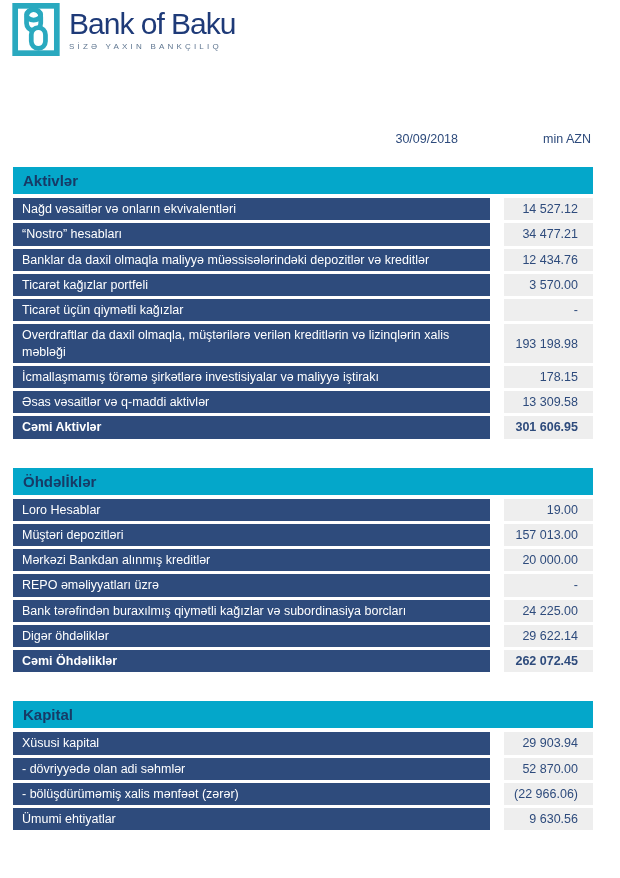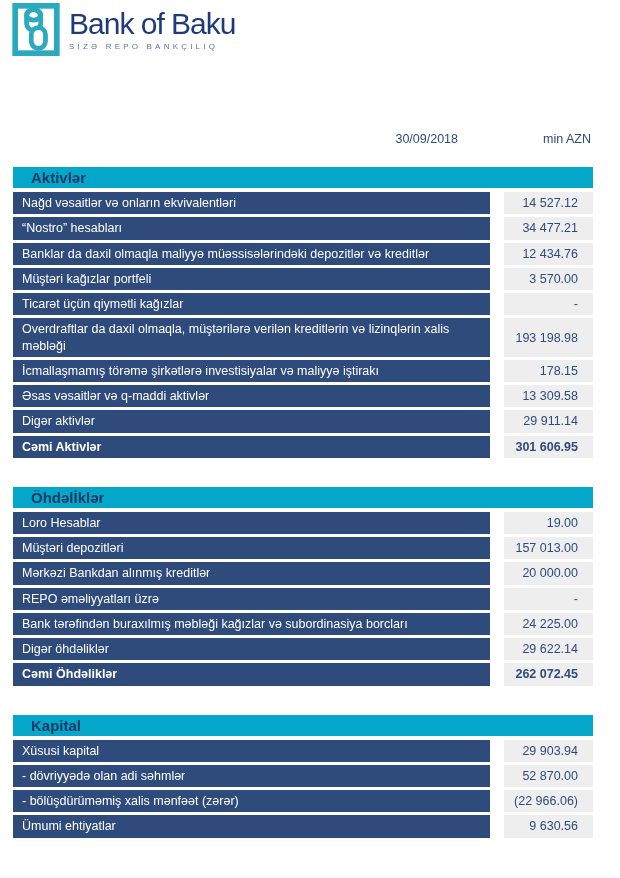--- a/index.html
+++ b/index.html
@@ -30,22 +30,22 @@
     text-align:center; font-size:21px; font-weight:bold; color:#27417c;
   }
   .meta { position:absolute; top:132px; left:13px; width:580px; height:16px; font-size:12.5px; color:#2e4b7c; }
   .meta-date { position:absolute; left:0; top:0; width:445px; text-align:right; }
   .meta-unit { position:absolute; right:2px; top:0; }
 
   
   .content { position:absolute; top:167px; left:13px; width:580px; }
   .section + .section { margin-top:29px; }
   .section-header {
-    background:#04a7ca; height:21px; margin-bottom:4px;
-    display:flex; align-items:center; padding-left:18px;
+    background:#04a7ca; height:27px; margin-bottom:4px;
+    display:flex; align-items:center; padding-left:10px;
   }
   .section-title { font-size:15px; font-weight:bold; color:#173a66; }
 
   .row { display:flex; align-items:stretch; margin-bottom:3px; }
   .row-label {
     width:484px; margin-right:14px; background:#2e4b7c; color:#ffffff;
     font-size:12.5px; line-height:1.3;
     padding:3px 8px 3px 9px; display:flex; align-items:center; min-height:22px;
   }
   .row-value {
@@ -64,21 +64,21 @@
     <span class="brand-icon">
       <svg width="48" height="53" viewBox="0 0 50 56" xmlns="http://www.w3.org/2000/svg">
         <rect x="3" y="3" width="44" height="50" fill="#ffffff" stroke="#2aa9bf" stroke-width="6"></rect>
         <rect x="15" y="7" width="15" height="22" rx="7.5" fill="#ffffff" stroke="#2aa9bf" stroke-width="5"></rect>
         <rect x="20" y="26" width="15" height="22" rx="7.5" fill="#ffffff" stroke="#2aa9bf" stroke-width="5"></rect>
         <rect x="15" y="7" width="15" height="11" rx="7.5" fill="none" stroke="#2aa9bf" stroke-width="5"></rect>
       </svg>
     </span>
     <span class="brand-textblock">
       <div class="brand-name">Bank of Baku</div>
-      <div class="brand-tagline">SİZƏ REPO BANKÇILIQ</div>
+      <div class="brand-tagline">SİZƏ YAXIN BANKÇILIQ</div>
     </span>
   </div>
 
 
   <div class="meta">
     <span class="meta-date">30/09/2018</span>
     <span class="meta-unit">min AZN</span>
   </div>
 
   <div class="content">
@@ -93,42 +93,38 @@
   </div>
           <div class="row">
     <div class="row-label">“Nostro” hesabları</div>
     <div class="row-value">34 477.21</div>
   </div>
           <div class="row">
     <div class="row-label">Banklar da daxil olmaqla maliyyə müəssisələrindəki depozitlər və kreditlər</div>
     <div class="row-value">12 434.76</div>
   </div>
           <div class="row">
-    <div class="row-label">Müştəri kağızlar portfeli</div>
+    <div class="row-label">Ticarət kağızlar portfeli</div>
     <div class="row-value">3 570.00</div>
   </div>
           <div class="row">
     <div class="row-label">Ticarət üçün qiymətli kağızlar</div>
     <div class="row-value">-</div>
   </div>
           <div class="row">
     <div class="row-label">Overdraftlar da daxil olmaqla, müştərilərə verilən kreditlərin və lizinqlərin xalis məbləği</div>
     <div class="row-value">193 198.98</div>
   </div>
           <div class="row">
     <div class="row-label">İcmallaşmamış törəmə şirkətlərə investisiyalar və maliyyə iştirakı</div>
     <div class="row-value">178.15</div>
   </div>
           <div class="row">
     <div class="row-label">Əsas vəsaitlər və q-maddi aktivlər</div>
     <div class="row-value">13 309.58</div>
-  </div>
-          <div class="row">
-    <div class="row-label">Digər aktivlər</div>
-    <div class="row-value">29 911.14</div>
   </div>
           <div class="row total">
     <div class="row-label">Cəmi Aktivlər</div>
     <div class="row-value">301 606.95</div>
   </div>
         </div>
   </div>
       <div class="section">
     <div class="section-header">
       <span class="section-title">Öhdəlİklər</span>
@@ -144,21 +140,21 @@
   </div>
           <div class="row">
     <div class="row-label">Mərkəzi Bankdan alınmış kreditlər</div>
     <div class="row-value">20 000.00</div>
   </div>
           <div class="row">
     <div class="row-label">REPO əməliyyatları üzrə</div>
     <div class="row-value">-</div>
   </div>
           <div class="row">
-    <div class="row-label">Bank tərəfindən buraxılmış məbləği kağızlar və subordinasiya borcları</div>
+    <div class="row-label">Bank tərəfindən buraxılmış qiymətli kağızlar və subordinasiya borcları</div>
     <div class="row-value">24 225.00</div>
   </div>
           <div class="row">
     <div class="row-label">Digər öhdəliklər</div>
     <div class="row-value">29 622.14</div>
   </div>
           <div class="row total">
     <div class="row-label">Cəmi Öhdəliklər</div>
     <div class="row-value">262 072.45</div>
   </div>

